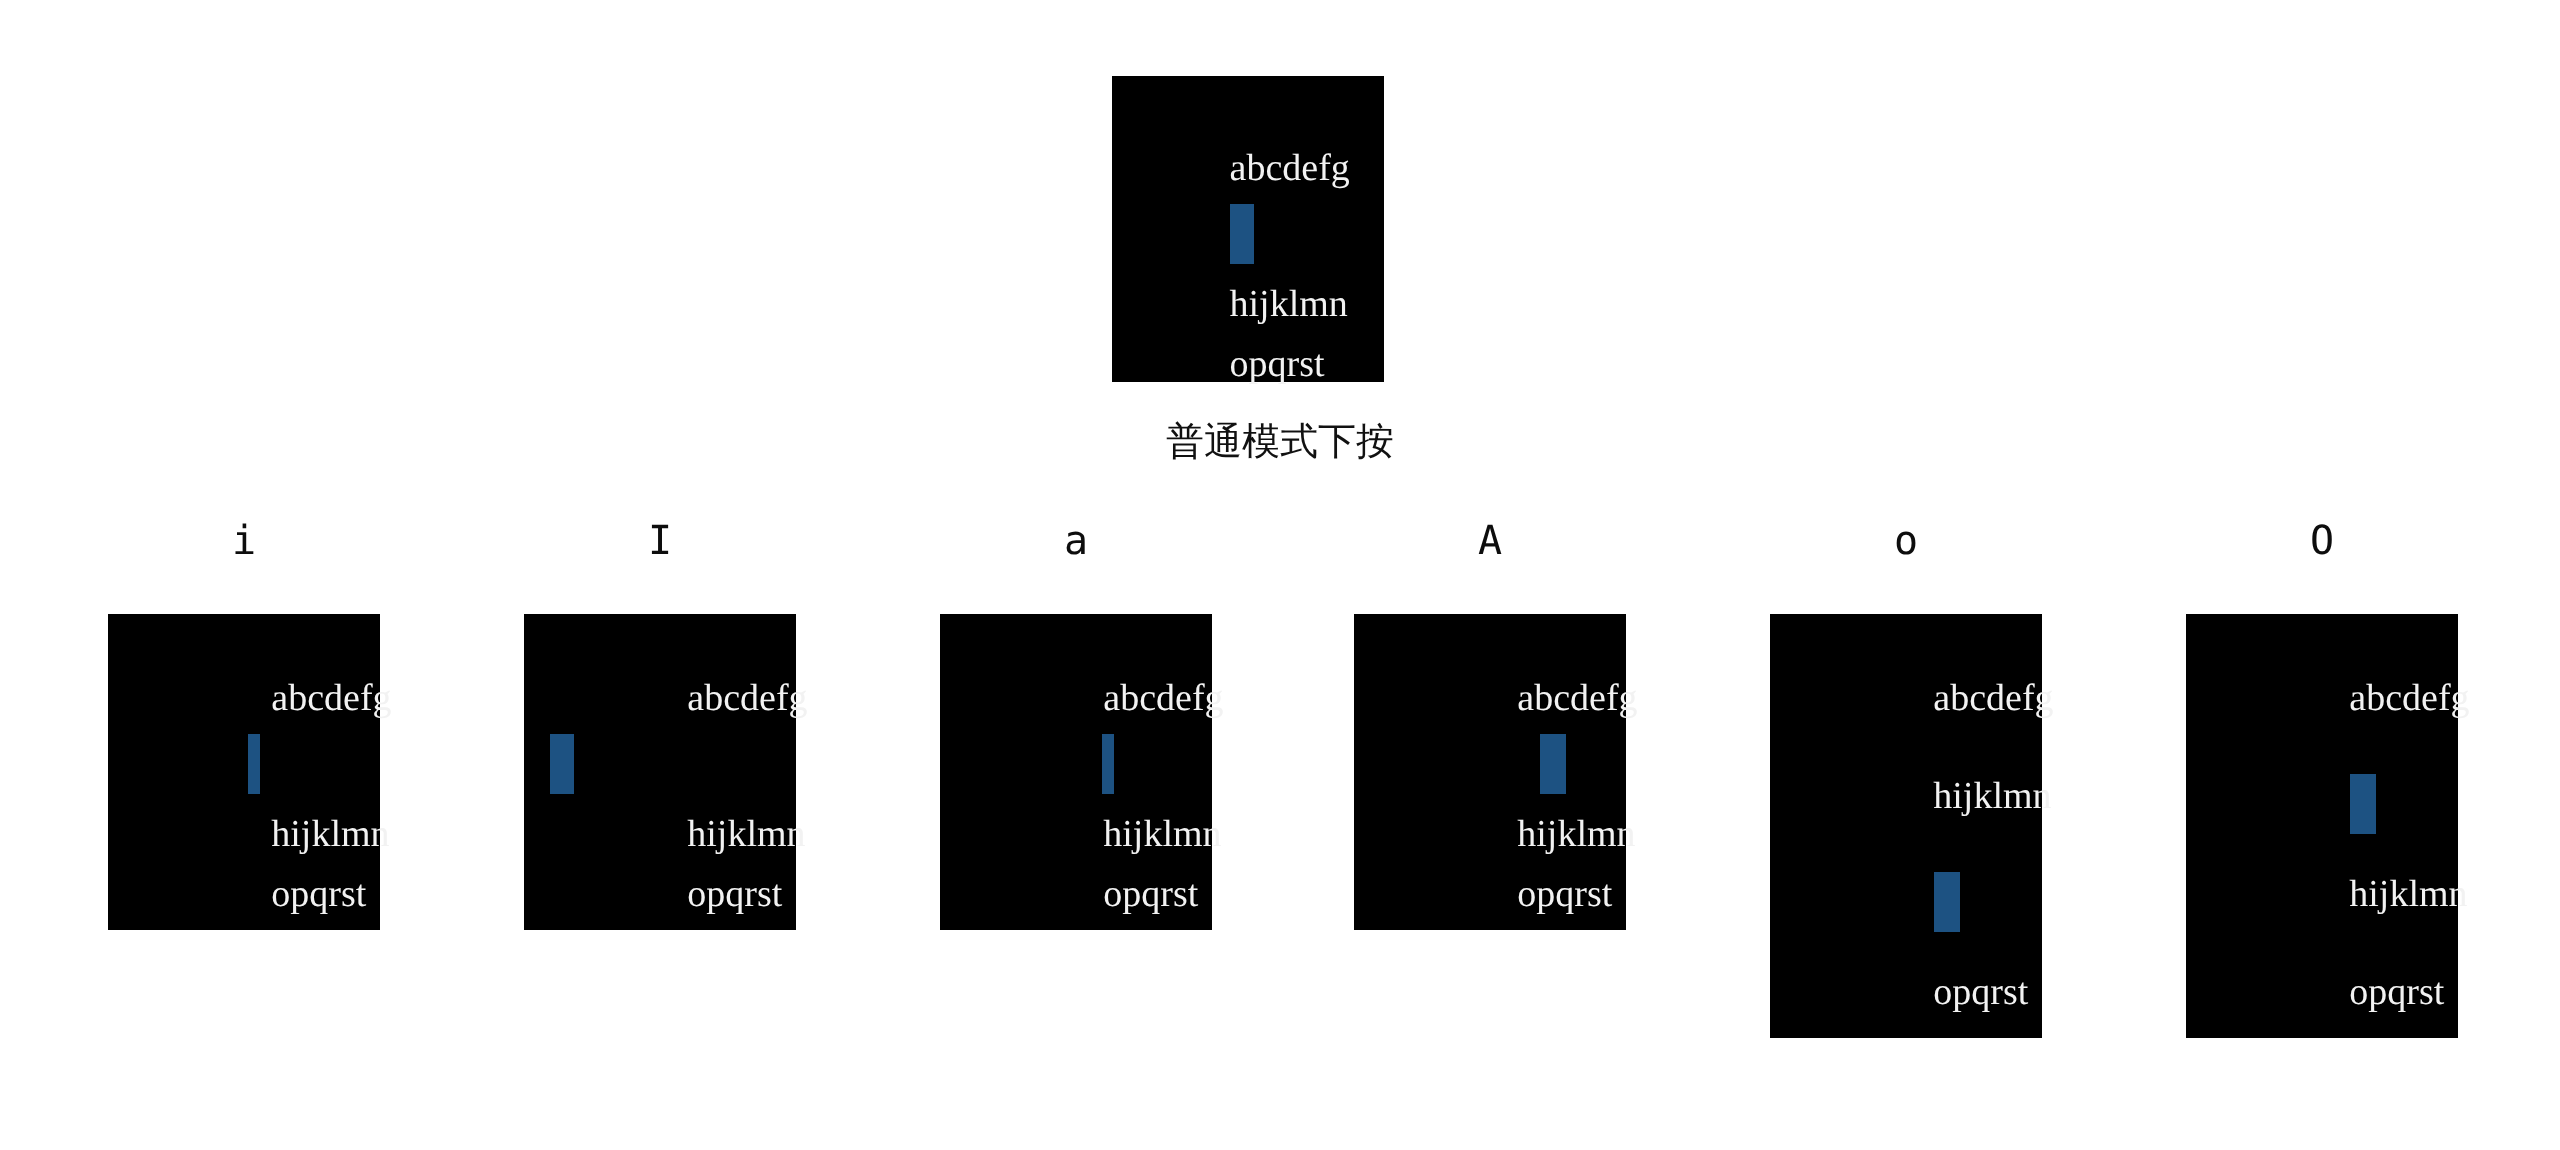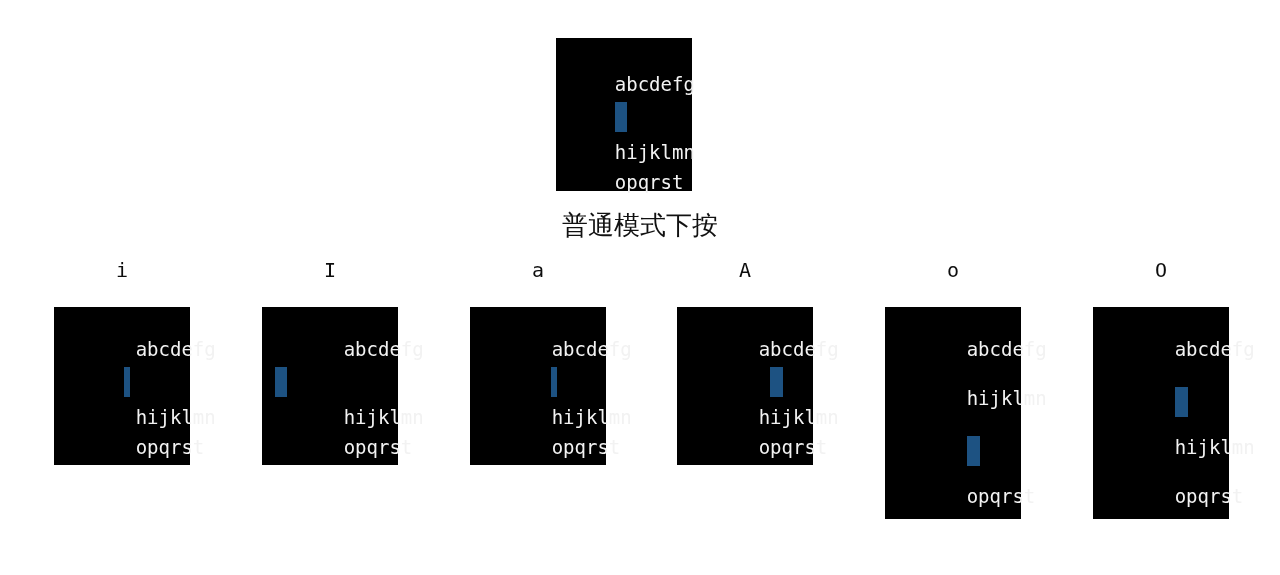--- a/index.html
+++ b/index.html
@@ -33,20 +33,21 @@
     height: 24px;
     white-space: pre;
     display: block;
   }
   .line + .line { margin-top: 25px; }
 
   
   .line > .txt {
     position: relative;
     z-index: 2;
+    font-family: Liberation Serif, serif;
   }
 
   
   .cursor {
     position: absolute;
     top: -3px;
     height: 30px;
     background: #1d5282;
     z-index: 1;
   }
@@ -71,21 +72,21 @@
     padding-top: 18px;
   }
 
   
   #caption {
     position: absolute;
     left: 0;
     top: 208px;
     width: 1280px;
     text-align: center;
-    font-size: 26px;
+    font-size: 19px;
     color: #111111;
     font-family: Liberation Mono, monospace;
   }
 
   
   .key-col {
     position: absolute;
     top: 255px;
   }
   .key-label {

